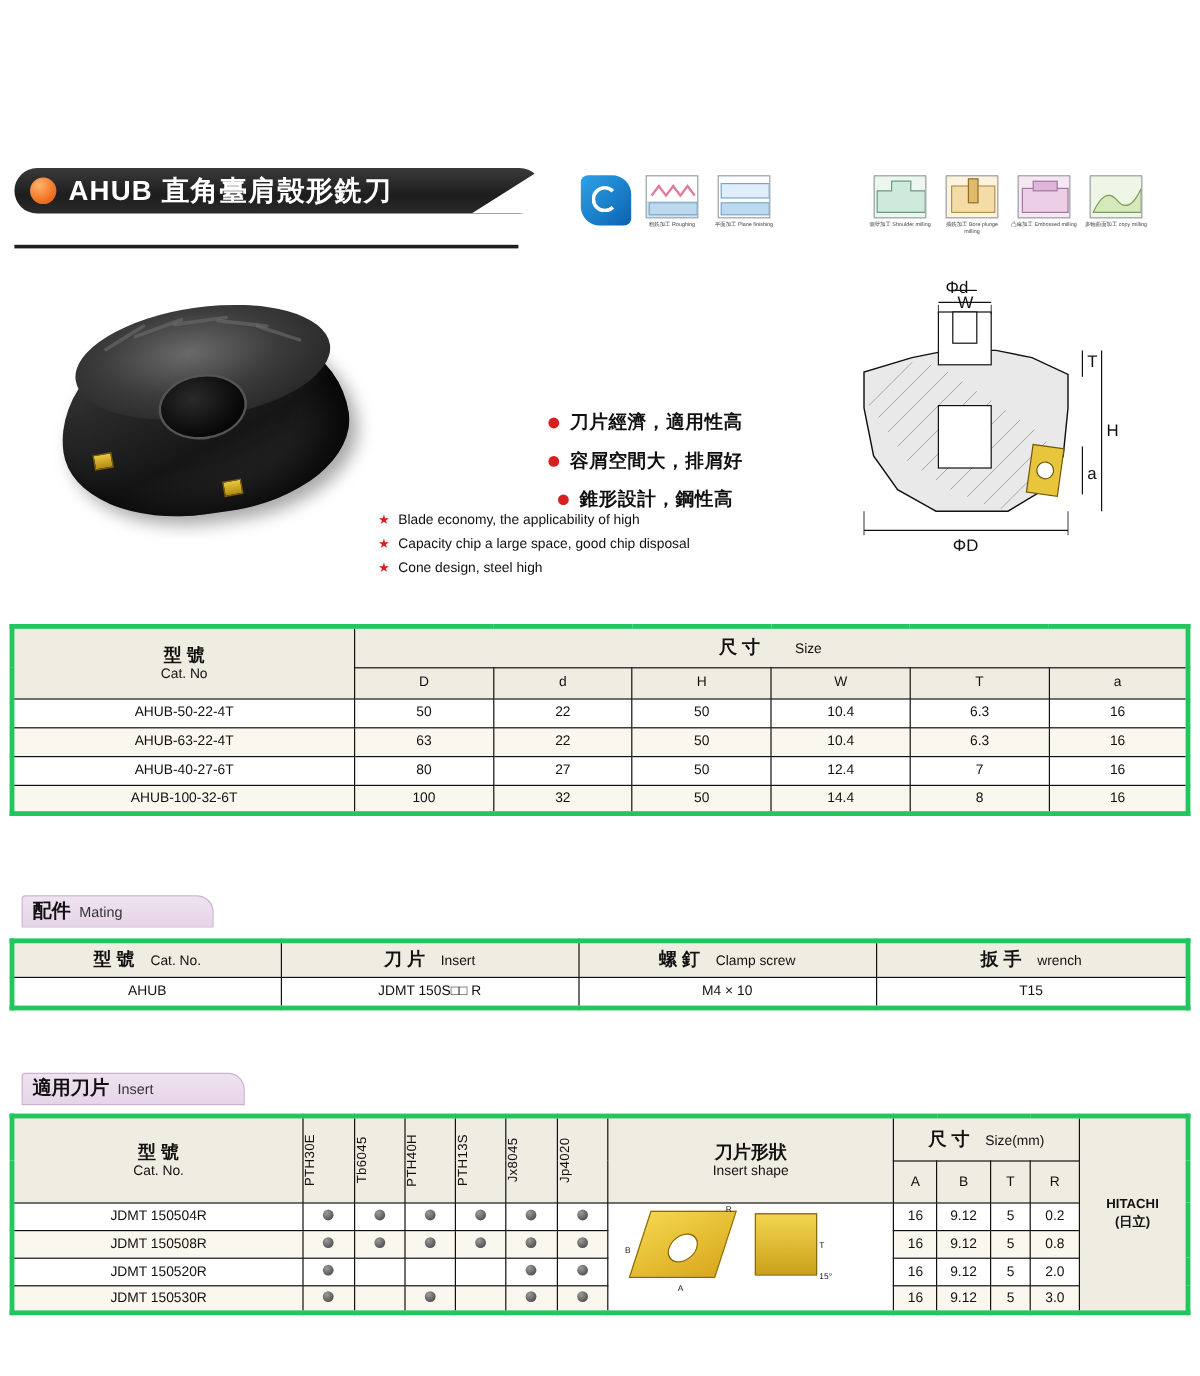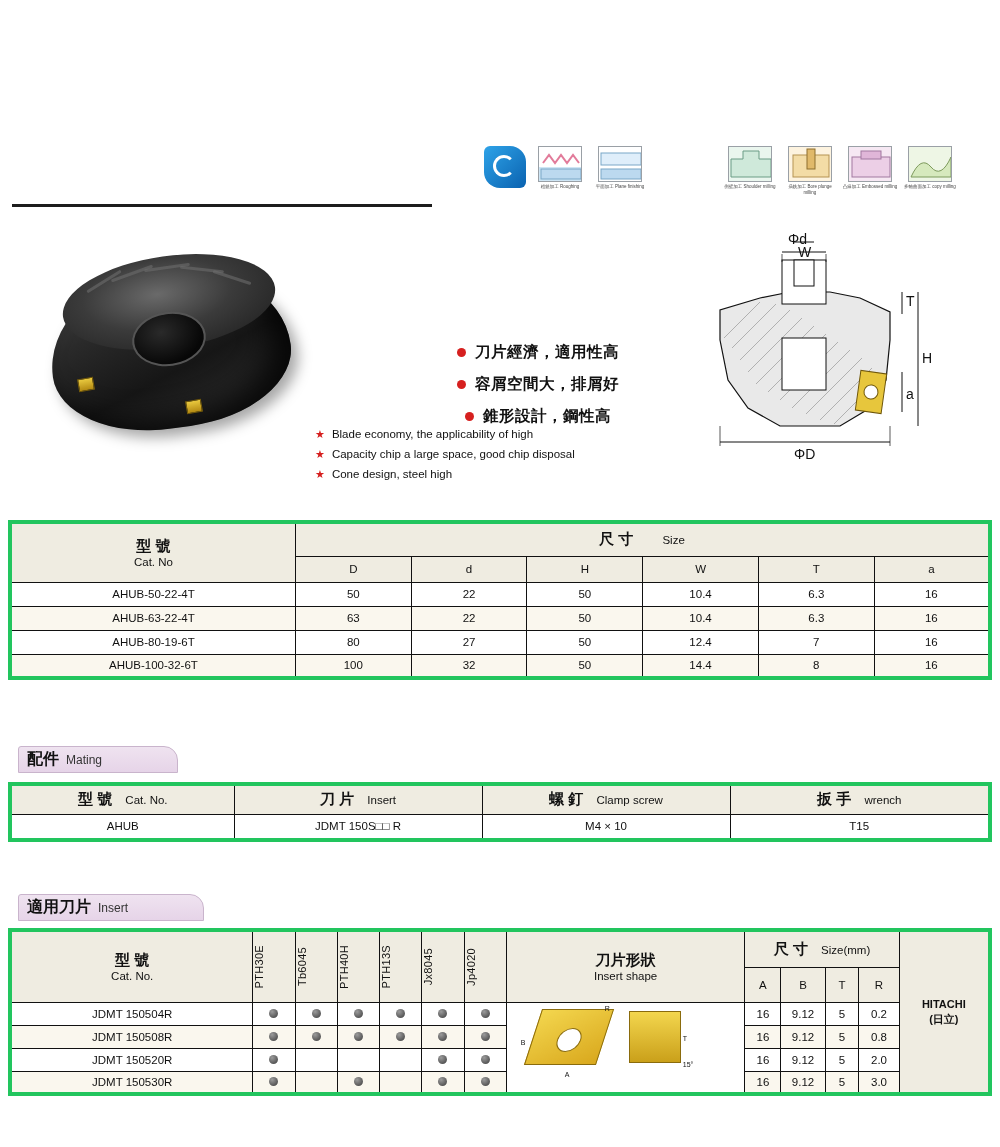--- a/index.html
+++ b/index.html
@@ -166,20 +166,24 @@
   .brand {
     font-size:11px; font-weight:bold; text-align:center; line-height:1.35;
   }
 </style>
 </head>
 <body>
 
 <div class="page">
 
   <div class="header">
+    <div class="title-band">
+      <div class="orange-dot"></div>
+      <div class="title-cn">AHUB 直角臺肩殼形銑刀</div>
+    </div>
     <div class="title-rule"></div>
 
     <div class="blue-swoosh"></div>
 
     <div class="ic" style="left:538px;top:6px;">
       <div class="box" style="background:linear-gradient(180deg,#ffffff 60%,#cfe6f5 60%);">
         <svg width="44" height="36" viewBox="0 0 44 36">
           <polyline points="4,16 10,8 16,16 22,8 28,16 34,8 40,16" fill="none" stroke="#e27b9a" stroke-width="2"></polyline>
           <rect x="2" y="22" width="40" height="10" fill="#bcd9ef" stroke="#7aa7c7"></rect>
         </svg>
@@ -361,21 +365,21 @@
     <tr class="rowB">
       <td>AHUB-63-22-4T</td>
       <td>63</td>
       <td>22</td>
       <td>50</td>
       <td>10.4</td>
       <td>6.3</td>
       <td>16</td>
     </tr>
     <tr class="rowA">
-      <td>AHUB-80-19-6T</td>
+      <td>AHUB-40-27-6T</td>
       <td>80</td>
       <td>27</td>
       <td>50</td>
       <td>12.4</td>
       <td>7</td>
       <td>16</td>
     </tr>
     <tr class="rowB">
       <td>AHUB-100-32-6T</td>
       <td>100</td>

